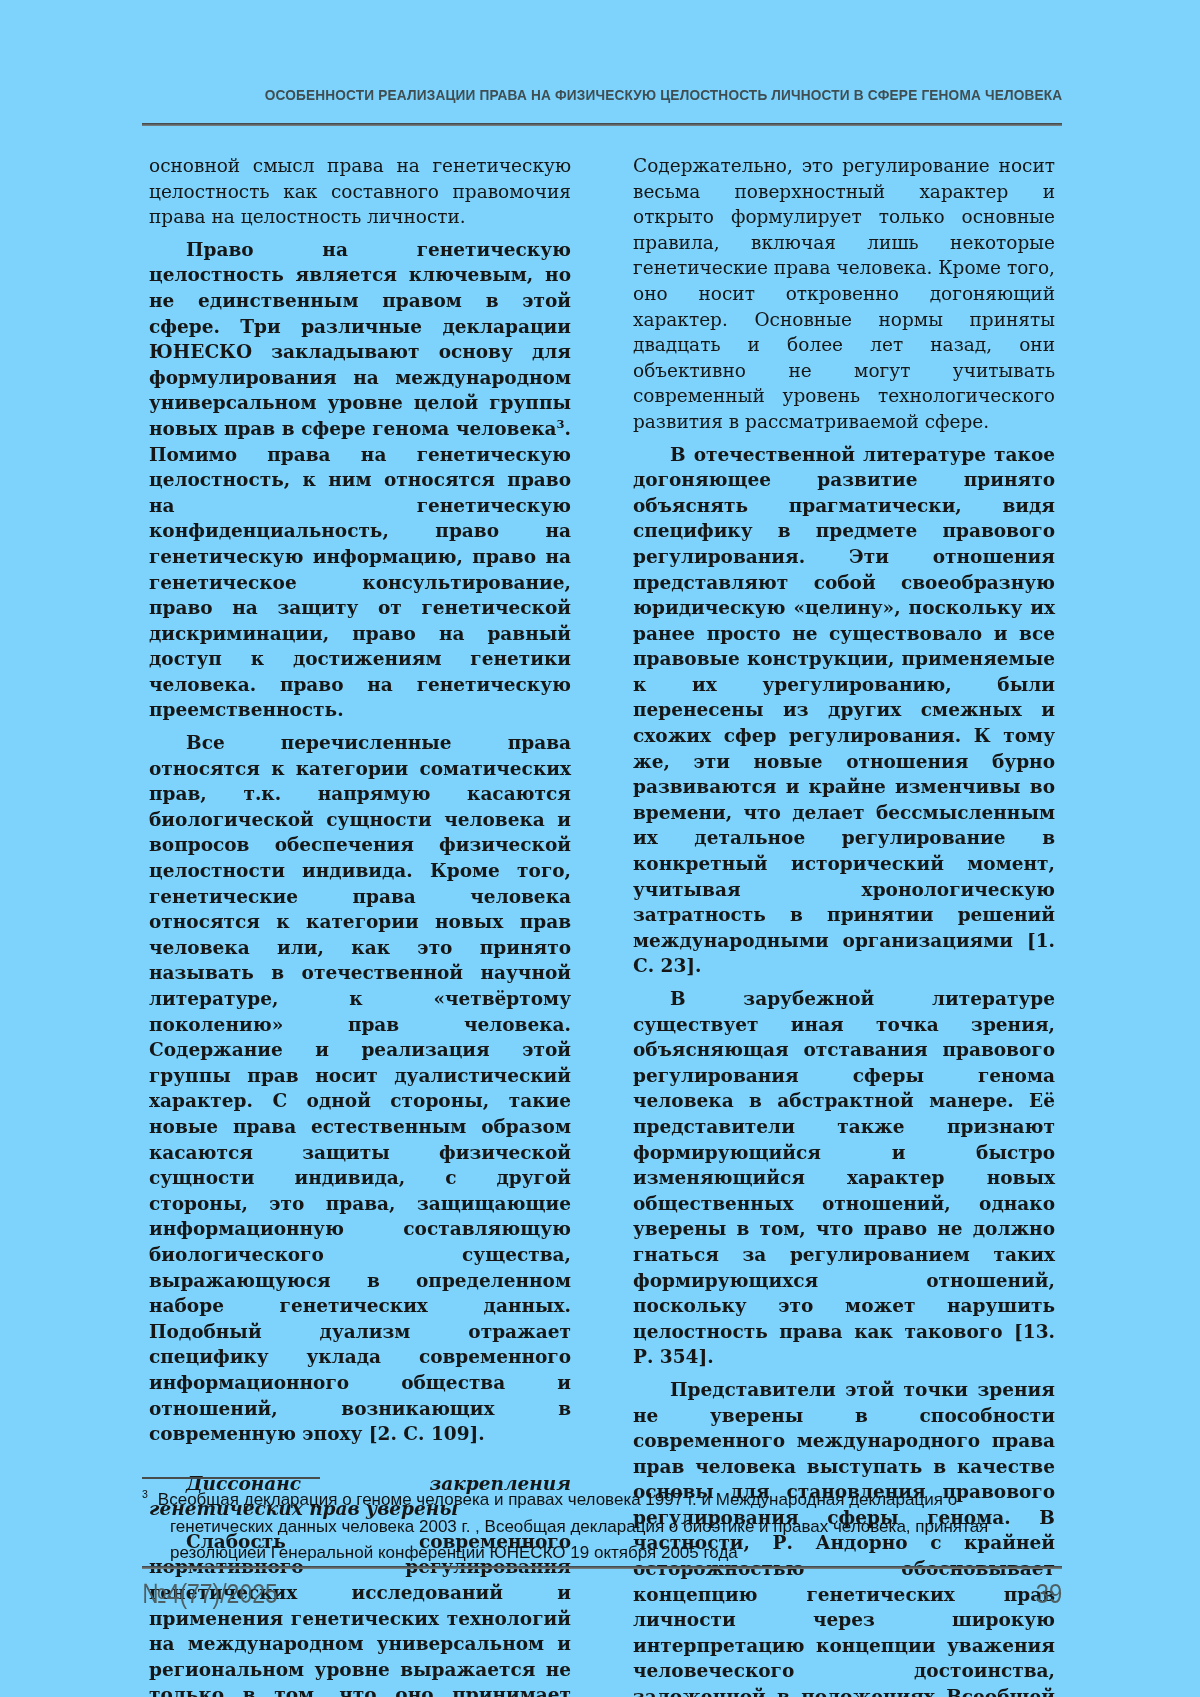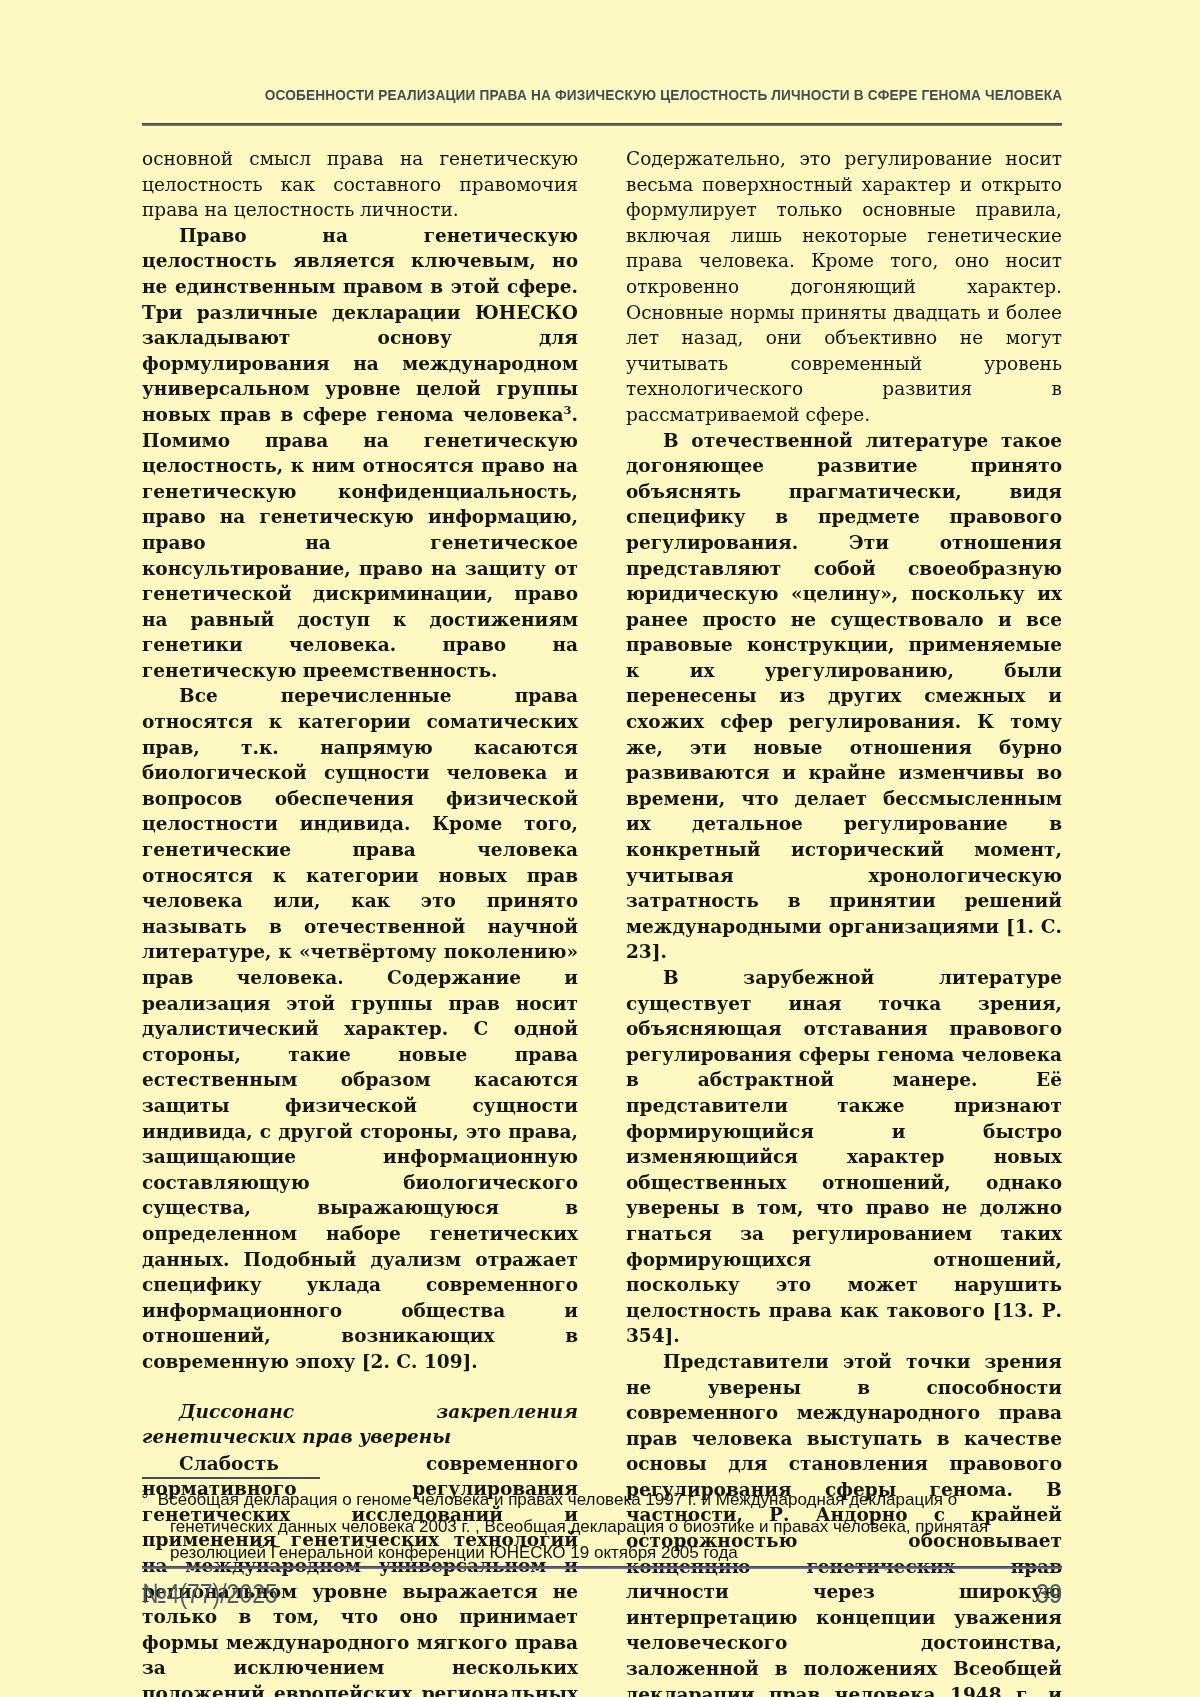--- a/index.html
+++ b/index.html
@@ -4,21 +4,21 @@
 <style>
   html, body {
     margin: 0;
     padding: 0;
     background: #ffffff;
   }
   .page {
     position: relative;
     width: 1200px;
     height: 1697px;
-    background: #fef9c3;
+    background: #7dd3fc;
     overflow: hidden;
     font-family: "DejaVu Serif", serif;
     color: #161616;
   }
   .running-head {
     position: absolute;
     top: 86px;
     right: 138px;
     font-family: "Liberation Sans", sans-serif;
     font-size: 15.5px;
@@ -45,21 +45,21 @@
     display: flex;
     gap: 48px;
   }
   .col {
     width: 436px;
     font-size: 18.5px;
     line-height: 25.6px;
     text-align: justify;
   }
   .col p {
-    margin: 0;
+    margin: 7px;
     padding: 0;
   }
   .col p.indent {
     text-indent: 37px;
     font-weight: bold;
   }
   .section-heading {
     font-style: italic;
     font-weight: 700;
     text-indent: 37px;

